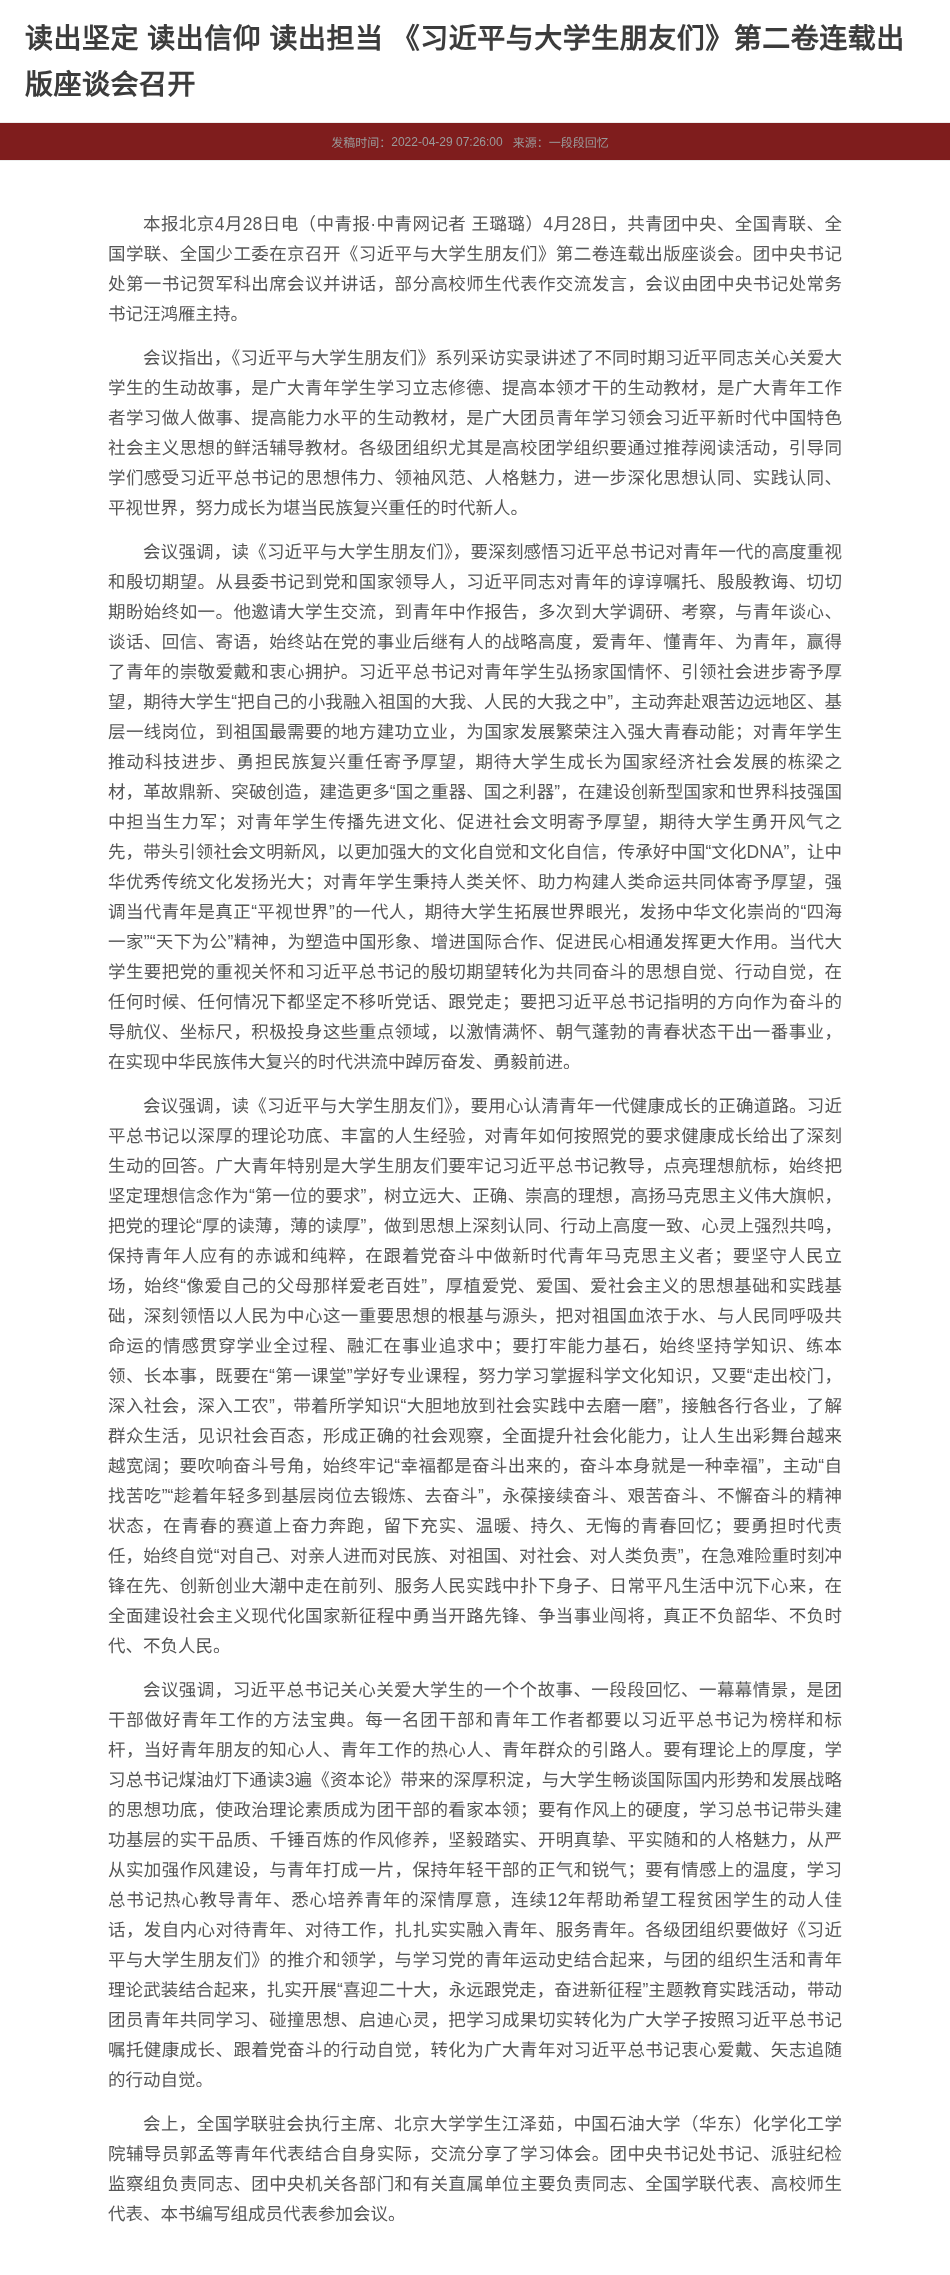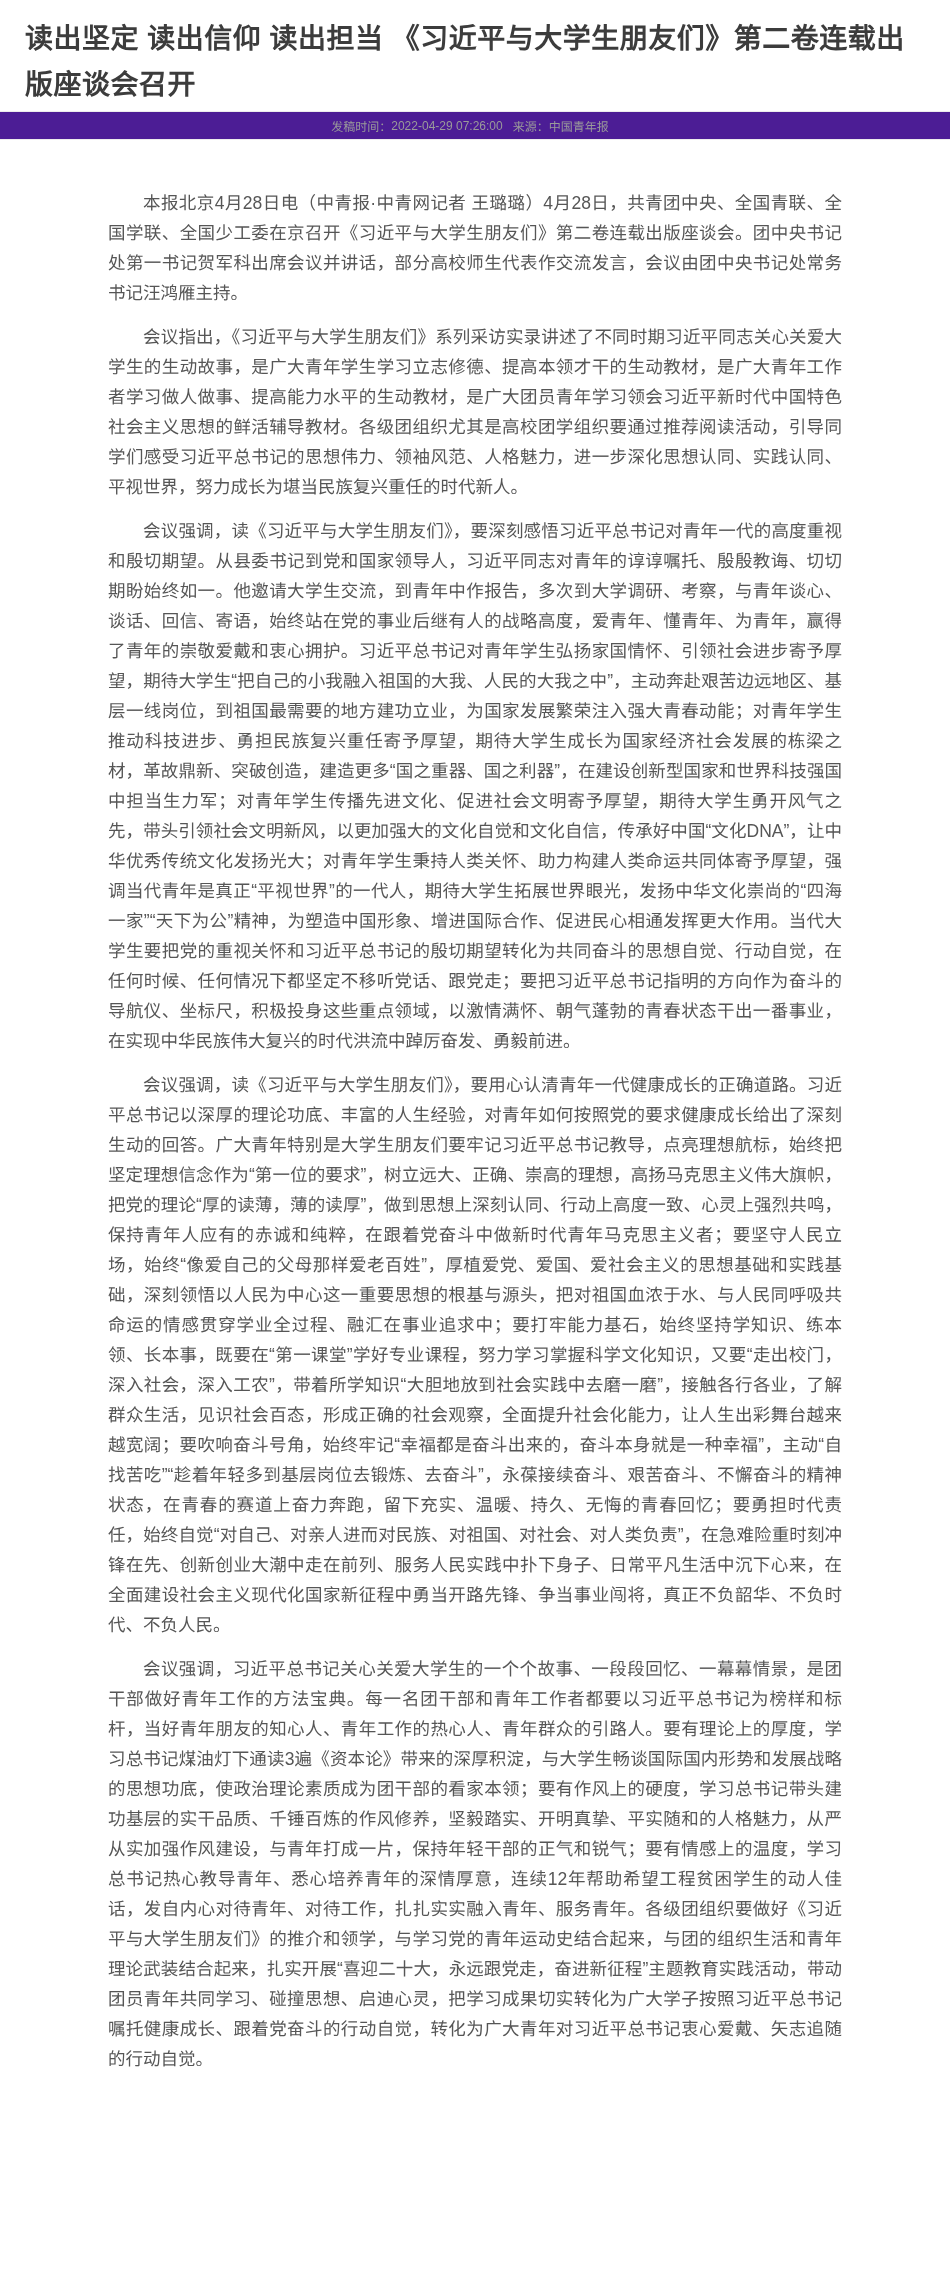--- a/index.html
+++ b/index.html
@@ -21,26 +21,26 @@
     width: 900px;
     margin: 0 auto;
     text-align: left;
     font-size: 28px;
     font-weight: bold;
     line-height: 46px;
     color: #3c3c3c;
     letter-spacing: 0.5px;
   }
   .meta-bar {
-    margin-top: 3px;
+    margin-top: 14px;
     width: 100%;
-    background: #4c1d95;
+    background: #7f1d1d;
     border-top: 1px solid #ececec;
     border-bottom: 1px solid #ececec;
-    height: 29px;
+    height: 39px;
     display: flex;
     align-items: center;
     justify-content: center;
   }
   .meta-bar span {
     font-size: 12px;
     color: #9a9a9a;
     white-space: pre;
   }
   .meta-bar .meta-value { margin-right: 10px; }
@@ -64,25 +64,26 @@
 
 <div class="page">
 
   <div class="article-header">
     <h1 class="article-title">读出坚定 读出信仰 读出担当 《习近平与大学生朋友们》第二卷连载出版座谈会召开</h1>
 
     <div class="meta-bar">
       <span class="meta-label">发稿时间：</span>
       <span class="meta-value">2022-04-29 07:26:00</span>
       <span class="meta-label">来源：</span>
-      <span class="meta-value">中国青年报</span>
+      <span class="meta-value">一段段回忆</span>
     </div>
   </div>
 
   <div class="article-body">
     <p>本报北京4月28日电（中青报·中青网记者 王璐璐）4月28日，共青团中央、全国青联、全国学联、全国少工委在京召开《习近平与大学生朋友们》第二卷连载出版座谈会。团中央书记处第一书记贺军科出席会议并讲话，部分高校师生代表作交流发言，会议由团中央书记处常务书记汪鸿雁主持。</p>
     <p>会议指出，《习近平与大学生朋友们》系列采访实录讲述了不同时期习近平同志关心关爱大学生的生动故事，是广大青年学生学习立志修德、提高本领才干的生动教材，是广大青年工作者学习做人做事、提高能力水平的生动教材，是广大团员青年学习领会习近平新时代中国特色社会主义思想的鲜活辅导教材。各级团组织尤其是高校团学组织要通过推荐阅读活动，引导同学们感受习近平总书记的思想伟力、领袖风范、人格魅力，进一步深化思想认同、实践认同、平视世界，努力成长为堪当民族复兴重任的时代新人。</p>
     <p>会议强调，读《习近平与大学生朋友们》，要深刻感悟习近平总书记对青年一代的高度重视和殷切期望。从县委书记到党和国家领导人，习近平同志对青年的谆谆嘱托、殷殷教诲、切切期盼始终如一。他邀请大学生交流，到青年中作报告，多次到大学调研、考察，与青年谈心、谈话、回信、寄语，始终站在党的事业后继有人的战略高度，爱青年、懂青年、为青年，赢得了青年的崇敬爱戴和衷心拥护。习近平总书记对青年学生弘扬家国情怀、引领社会进步寄予厚望，期待大学生“把自己的小我融入祖国的大我、人民的大我之中”，主动奔赴艰苦边远地区、基层一线岗位，到祖国最需要的地方建功立业，为国家发展繁荣注入强大青春动能；对青年学生推动科技进步、勇担民族复兴重任寄予厚望，期待大学生成长为国家经济社会发展的栋梁之材，革故鼎新、突破创造，建造更多“国之重器、国之利器”，在建设创新型国家和世界科技强国中担当生力军；对青年学生传播先进文化、促进社会文明寄予厚望，期待大学生勇开风气之先，带头引领社会文明新风，以更加强大的文化自觉和文化自信，传承好中国“文化DNA”，让中华优秀传统文化发扬光大；对青年学生秉持人类关怀、助力构建人类命运共同体寄予厚望，强调当代青年是真正“平视世界”的一代人，期待大学生拓展世界眼光，发扬中华文化崇尚的“四海一家”“天下为公”精神，为塑造中国形象、增进国际合作、促进民心相通发挥更大作用。当代大学生要把党的重视关怀和习近平总书记的殷切期望转化为共同奋斗的思想自觉、行动自觉，在任何时候、任何情况下都坚定不移听党话、跟党走；要把习近平总书记指明的方向作为奋斗的导航仪、坐标尺，积极投身这些重点领域，以激情满怀、朝气蓬勃的青春状态干出一番事业，在实现中华民族伟大复兴的时代洪流中踔厉奋发、勇毅前进。</p>
     <p>会议强调，读《习近平与大学生朋友们》，要用心认清青年一代健康成长的正确道路。习近平总书记以深厚的理论功底、丰富的人生经验，对青年如何按照党的要求健康成长给出了深刻生动的回答。广大青年特别是大学生朋友们要牢记习近平总书记教导，点亮理想航标，始终把坚定理想信念作为“第一位的要求”，树立远大、正确、崇高的理想，高扬马克思主义伟大旗帜，把党的理论“厚的读薄，薄的读厚”，做到思想上深刻认同、行动上高度一致、心灵上强烈共鸣，保持青年人应有的赤诚和纯粹，在跟着党奋斗中做新时代青年马克思主义者；要坚守人民立场，始终“像爱自己的父母那样爱老百姓”，厚植爱党、爱国、爱社会主义的思想基础和实践基础，深刻领悟以人民为中心这一重要思想的根基与源头，把对祖国血浓于水、与人民同呼吸共命运的情感贯穿学业全过程、融汇在事业追求中；要打牢能力基石，始终坚持学知识、练本领、长本事，既要在“第一课堂”学好专业课程，努力学习掌握科学文化知识，又要“走出校门，深入社会，深入工农”，带着所学知识“大胆地放到社会实践中去磨一磨”，接触各行各业，了解群众生活，见识社会百态，形成正确的社会观察，全面提升社会化能力，让人生出彩舞台越来越宽阔；要吹响奋斗号角，始终牢记“幸福都是奋斗出来的，奋斗本身就是一种幸福”，主动“自找苦吃”“趁着年轻多到基层岗位去锻炼、去奋斗”，永葆接续奋斗、艰苦奋斗、不懈奋斗的精神状态，在青春的赛道上奋力奔跑，留下充实、温暖、持久、无悔的青春回忆；要勇担时代责任，始终自觉“对自己、对亲人进而对民族、对祖国、对社会、对人类负责”，在急难险重时刻冲锋在先、创新创业大潮中走在前列、服务人民实践中扑下身子、日常平凡生活中沉下心来，在全面建设社会主义现代化国家新征程中勇当开路先锋、争当事业闯将，真正不负韶华、不负时代、不负人民。</p>
     <p>会议强调，习近平总书记关心关爱大学生的一个个故事、一段段回忆、一幕幕情景，是团干部做好青年工作的方法宝典。每一名团干部和青年工作者都要以习近平总书记为榜样和标杆，当好青年朋友的知心人、青年工作的热心人、青年群众的引路人。要有理论上的厚度，学习总书记煤油灯下通读3遍《资本论》带来的深厚积淀，与大学生畅谈国际国内形势和发展战略的思想功底，使政治理论素质成为团干部的看家本领；要有作风上的硬度，学习总书记带头建功基层的实干品质、千锤百炼的作风修养，坚毅踏实、开明真挚、平实随和的人格魅力，从严从实加强作风建设，与青年打成一片，保持年轻干部的正气和锐气；要有情感上的温度，学习总书记热心教导青年、悉心培养青年的深情厚意，连续12年帮助希望工程贫困学生的动人佳话，发自内心对待青年、对待工作，扎扎实实融入青年、服务青年。各级团组织要做好《习近平与大学生朋友们》的推介和领学，与学习党的青年运动史结合起来，与团的组织生活和青年理论武装结合起来，扎实开展“喜迎二十大，永远跟党走，奋进新征程”主题教育实践活动，带动团员青年共同学习、碰撞思想、启迪心灵，把学习成果切实转化为广大学子按照习近平总书记嘱托健康成长、跟着党奋斗的行动自觉，转化为广大青年对习近平总书记衷心爱戴、矢志追随的行动自觉。</p>
+    <p>会上，全国学联驻会执行主席、北京大学学生江泽茹，中国石油大学（华东）化学化工学院辅导员郭孟等青年代表结合自身实际，交流分享了学习体会。团中央书记处书记、派驻纪检监察组负责同志、团中央机关各部门和有关直属单位主要负责同志、全国学联代表、高校师生代表、本书编写组成员代表参加会议。</p>
   </div>
 
 </div>
 
 </body></html>

